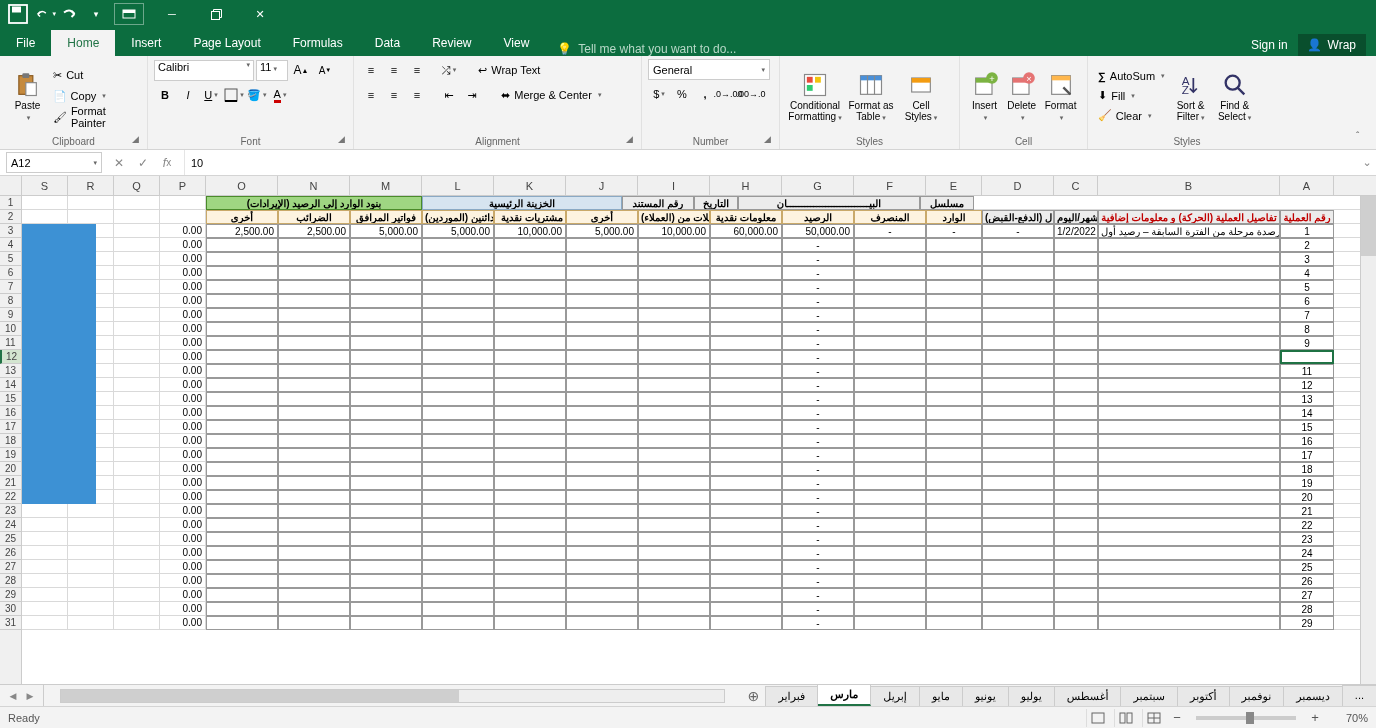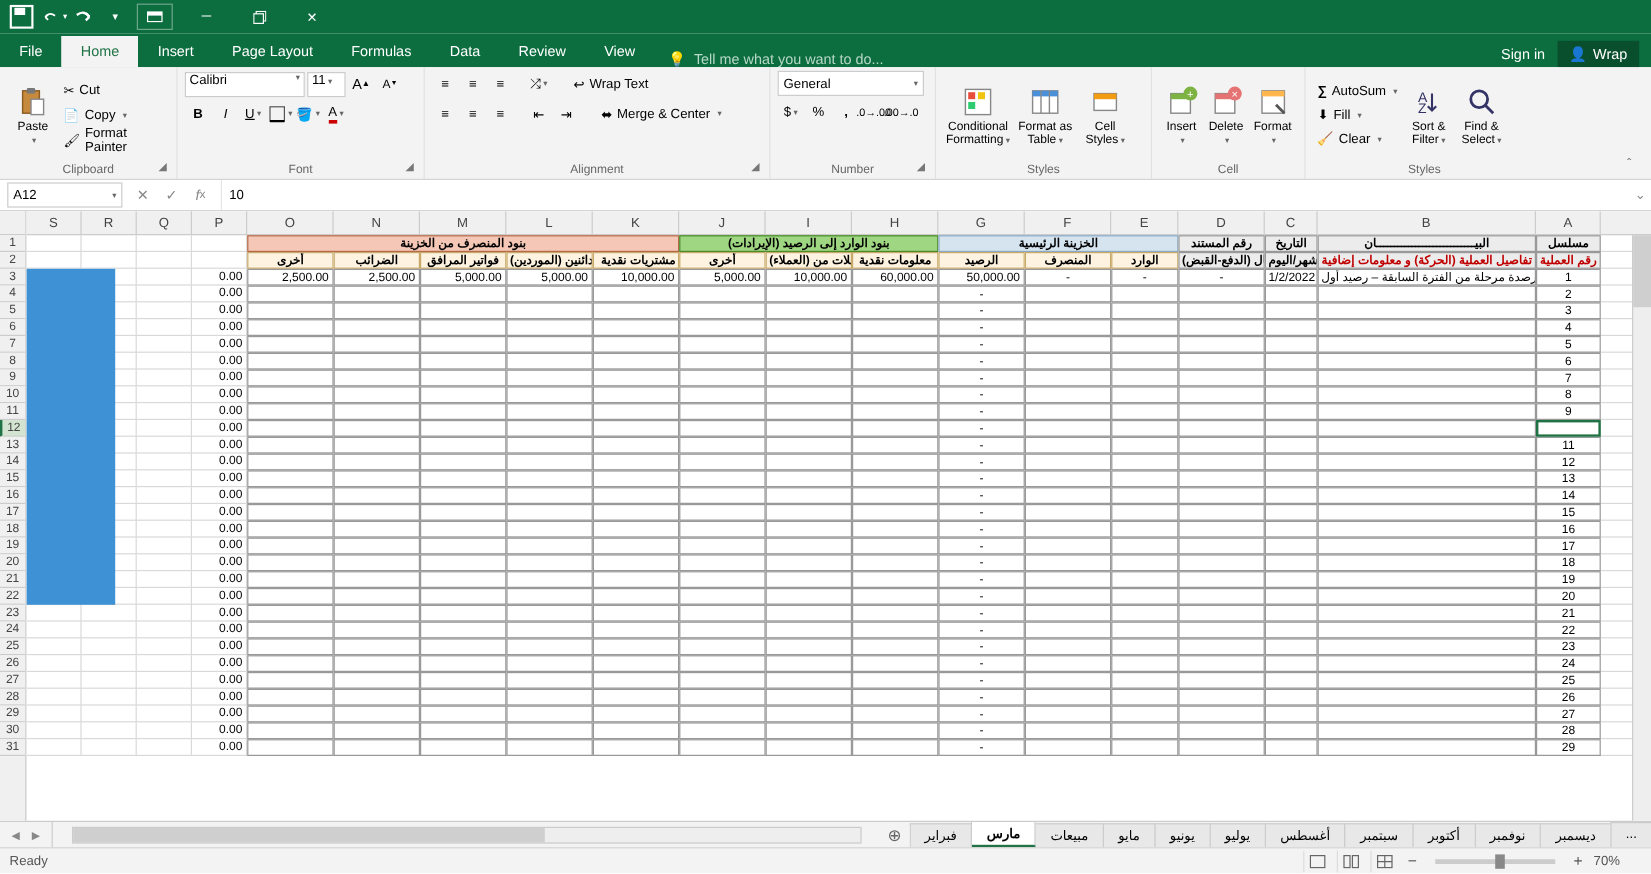--- a/index.html
+++ b/index.html
@@ -469,21 +469,20 @@
         <div class="ch" style="width: 44px;">C</div>
         <div class="ch" style="width: 182px;">B</div>
         <div class="ch" style="width: 54px;">A</div>
       </div>
     <div class="grid-body" id="grid-body">
         <div class="grow">
           <div class="gcell" style="width: 46px;"></div>
           <div class="gcell" style="width: 46px;"></div>
           <div class="gcell" style="width: 46px;"></div>
           <div class="gcell" style="width: 46px;"></div>
-          <div class="gcell hdr1 hdr-pink" style="width: 360px;">بنود المنصرف من الخزينة</div>
           <div class="gcell hdr1 hdr-green" style="width: 216px;">بنود الوارد إلى الرصيد (الإيرادات)</div>
           <div class="gcell hdr1 hdr-blue" style="width: 200px;">الخزينة الرئيسية</div>
           <div class="gcell hdr-gray" style="width: 72px;">رقم المستند</div>
           <div class="gcell hdr-gray" style="width: 44px;">التاريخ</div>
           <div class="gcell hdr-gray" style="width: 182px;">البيــــــــــــــــــــــــــــان</div>
           <div class="gcell hdr-gray" style="width: 54px;">مسلسل</div>
         </div>
         <div class="grow">
           <div class="gcell" style="width: 46px;"></div>
           <div class="gcell" style="width: 46px;"></div>
@@ -1137,21 +1136,21 @@
   <div class="stab-add">⊕</div>
   <div class="sheet-tabs" id="sheet-tabs" dir="rtl">
       <div class="stab">ديسمبر</div>
       <div class="stab">نوفمبر</div>
       <div class="stab">أكتوبر</div>
       <div class="stab">سبتمبر</div>
       <div class="stab">أغسطس</div>
       <div class="stab">يوليو</div>
       <div class="stab">يونيو</div>
       <div class="stab">مايو</div>
-      <div class="stab">مبيعات</div>
+      <div class="stab">إبريل</div>
       <div class="stab active">مارس</div>
       <div class="stab">فبراير</div>
     </div>
   <div class="stab" style="order:99">...</div>
 </div>
 
 <div class="statusbar">
   <div class="status-left">Ready</div>
   <div class="status-right">
     <div class="view-btn">
@@ -1170,15 +1169,15 @@
           <rect x="1" y="1" width="12" height="10" fill="none" stroke="#666"></rect>
           <line x1="1" y1="6" x2="13" y2="6" stroke="#666"></line>
           <line x1="7" y1="1" x2="7" y2="11" stroke="#666"></line>
         </svg>
       </div>
     <div class="zoom-btn">−</div>
     <div class="zoom-slider">
         <div class="zoom-thumb"></div>
       </div>
     <div class="zoom-btn">+</div>
-    <div style="width:40px;text-align:left">70%</div>
+    <div style="width:40px;text-align:right">70%</div>
   </div>
 </div>
 
 </body></html>

